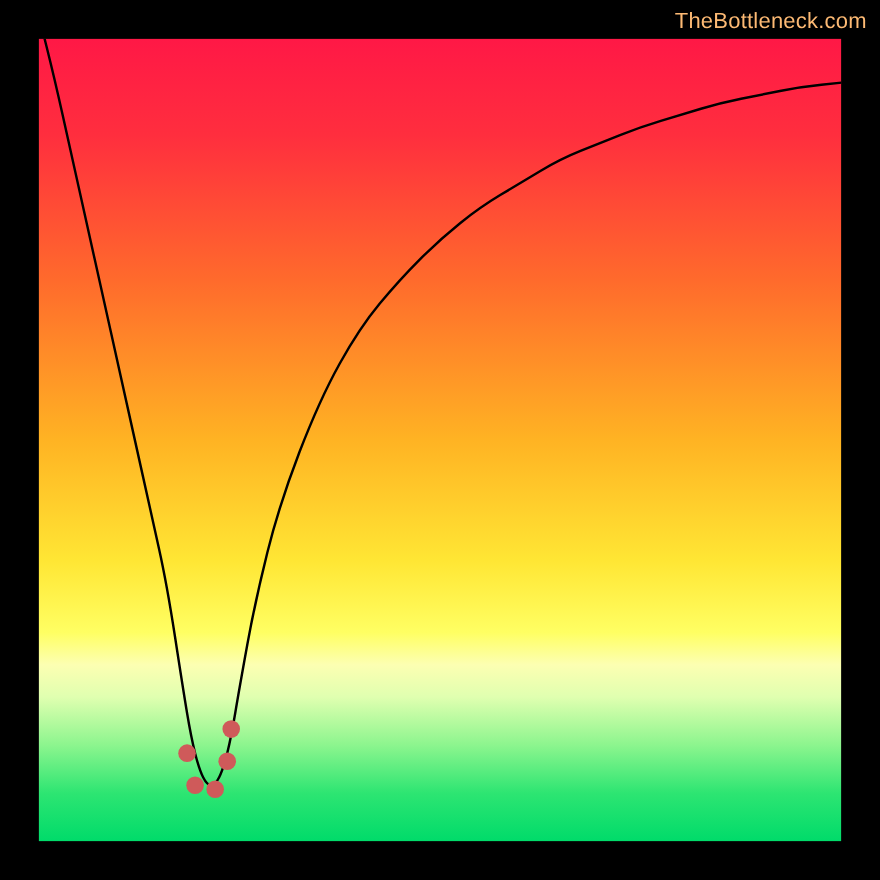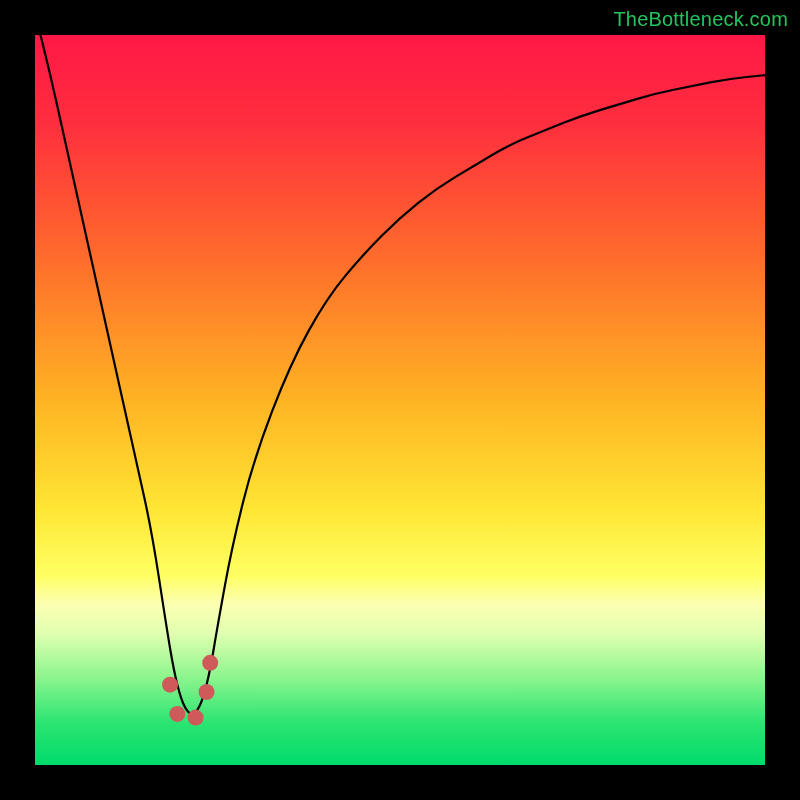--- a/index.html
+++ b/index.html
@@ -22,21 +22,21 @@
     left: 35px;
     top: 35px;
     width: 730px;
     height: 730px;
     overflow: hidden;
   }
   .watermark {
     position: absolute;
     top: 8px;
     right: 12px;
-    color: #22c55e;
+    color: #fdba74;
     font-size: 20px;
     font-weight: 500;
     letter-spacing: 0.2px;
   }
 </style>
 </head>
 <body>
 
 <div class="frame">
 

